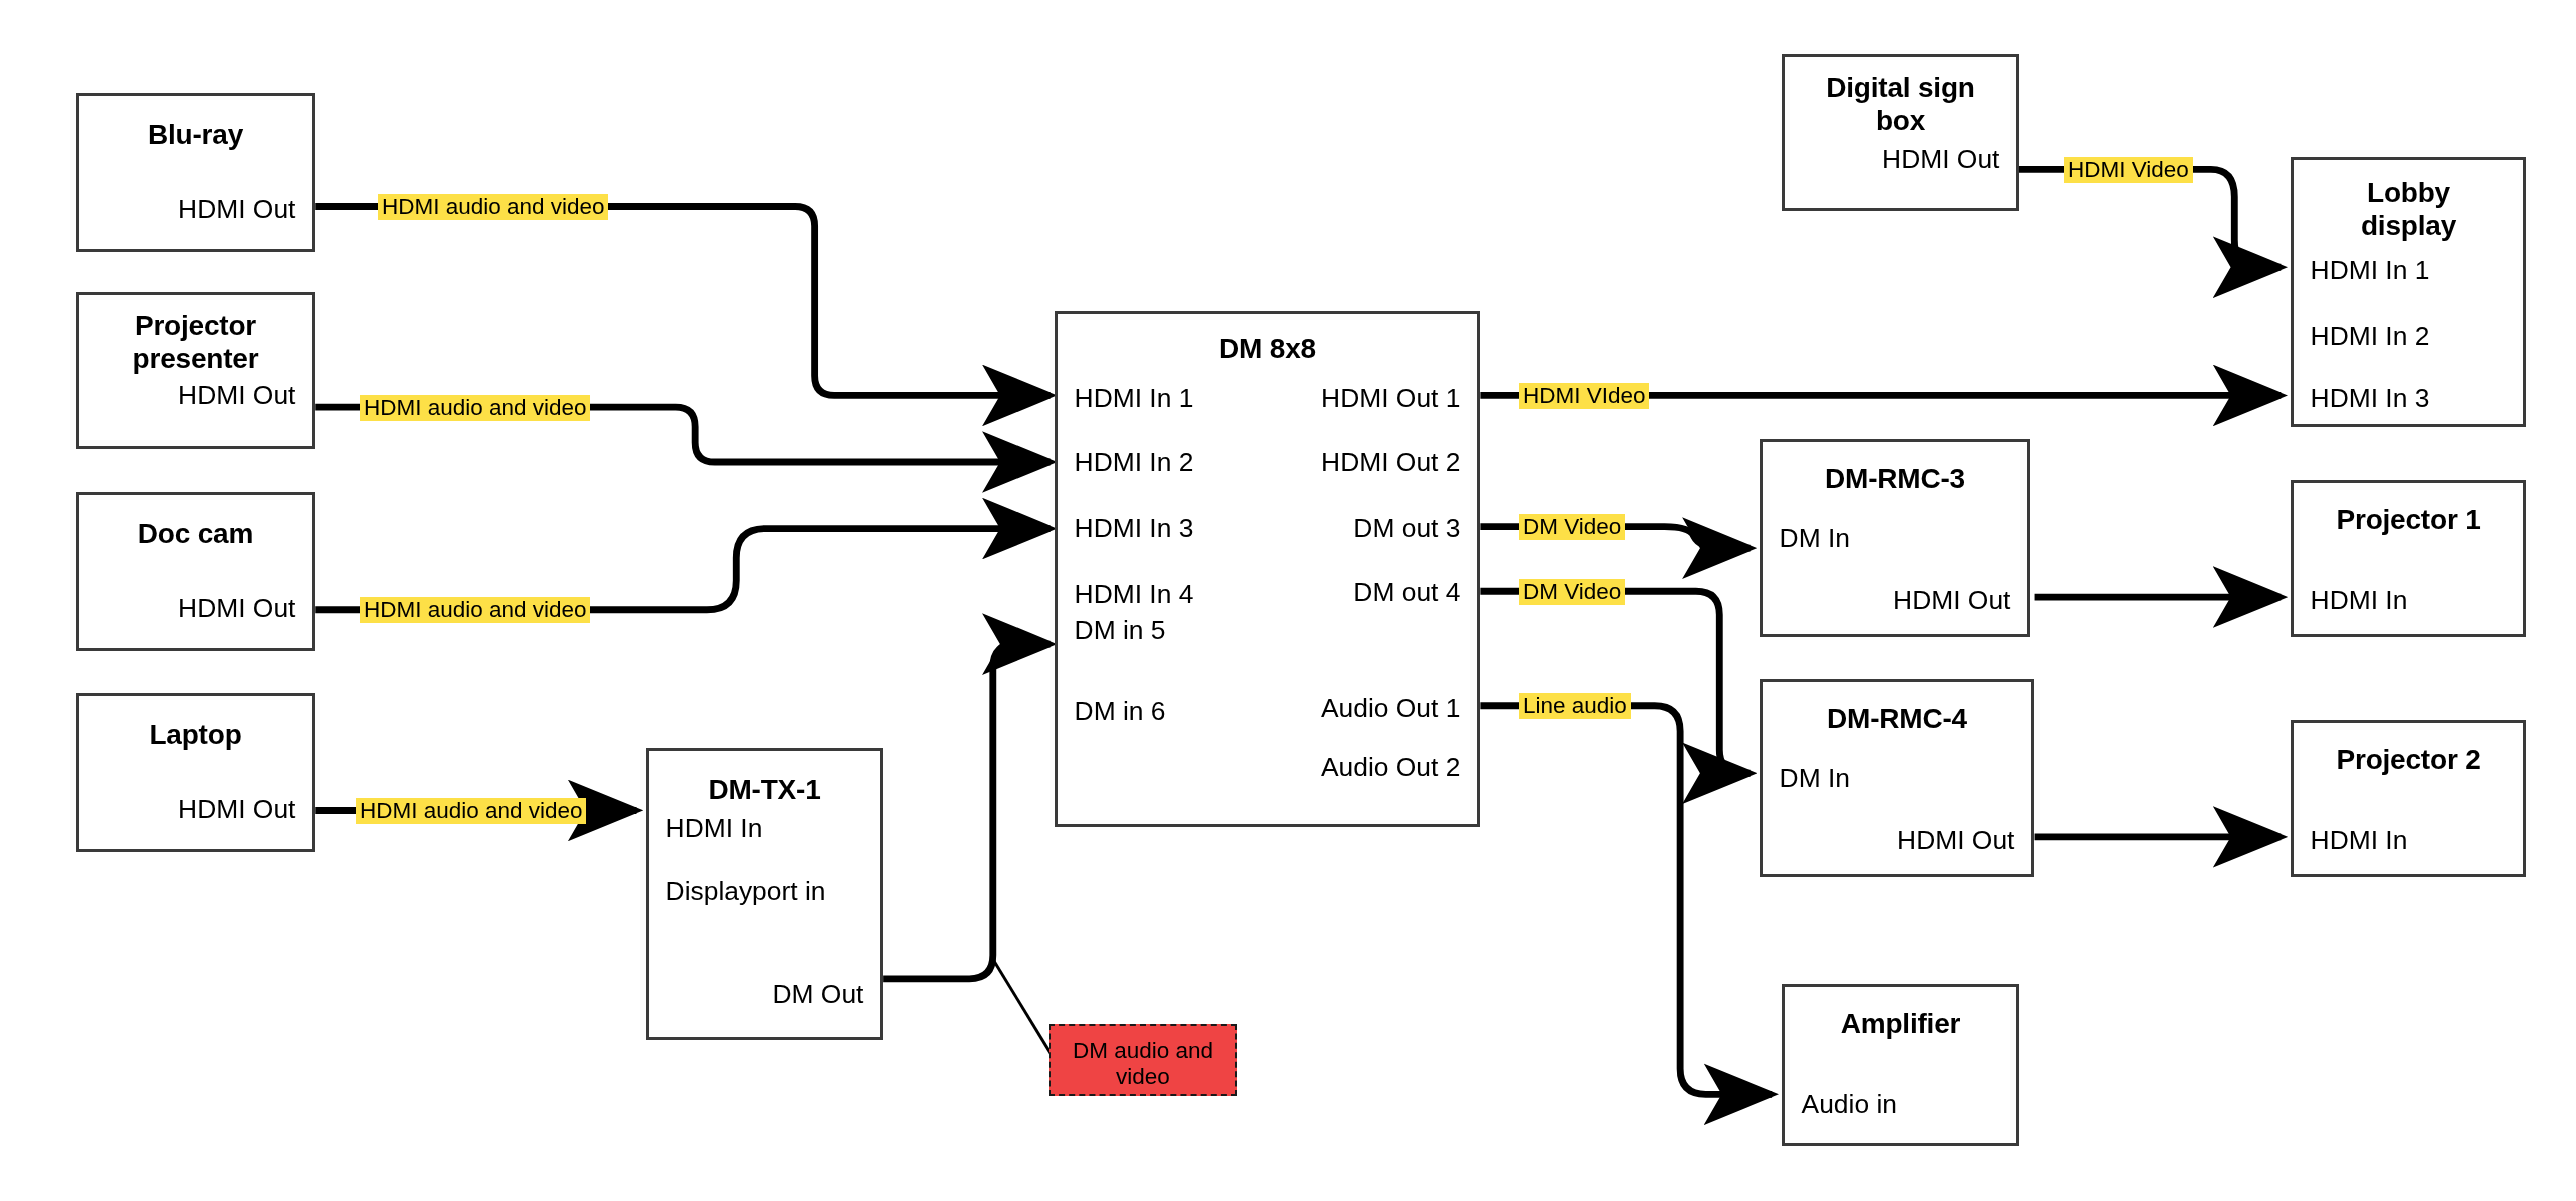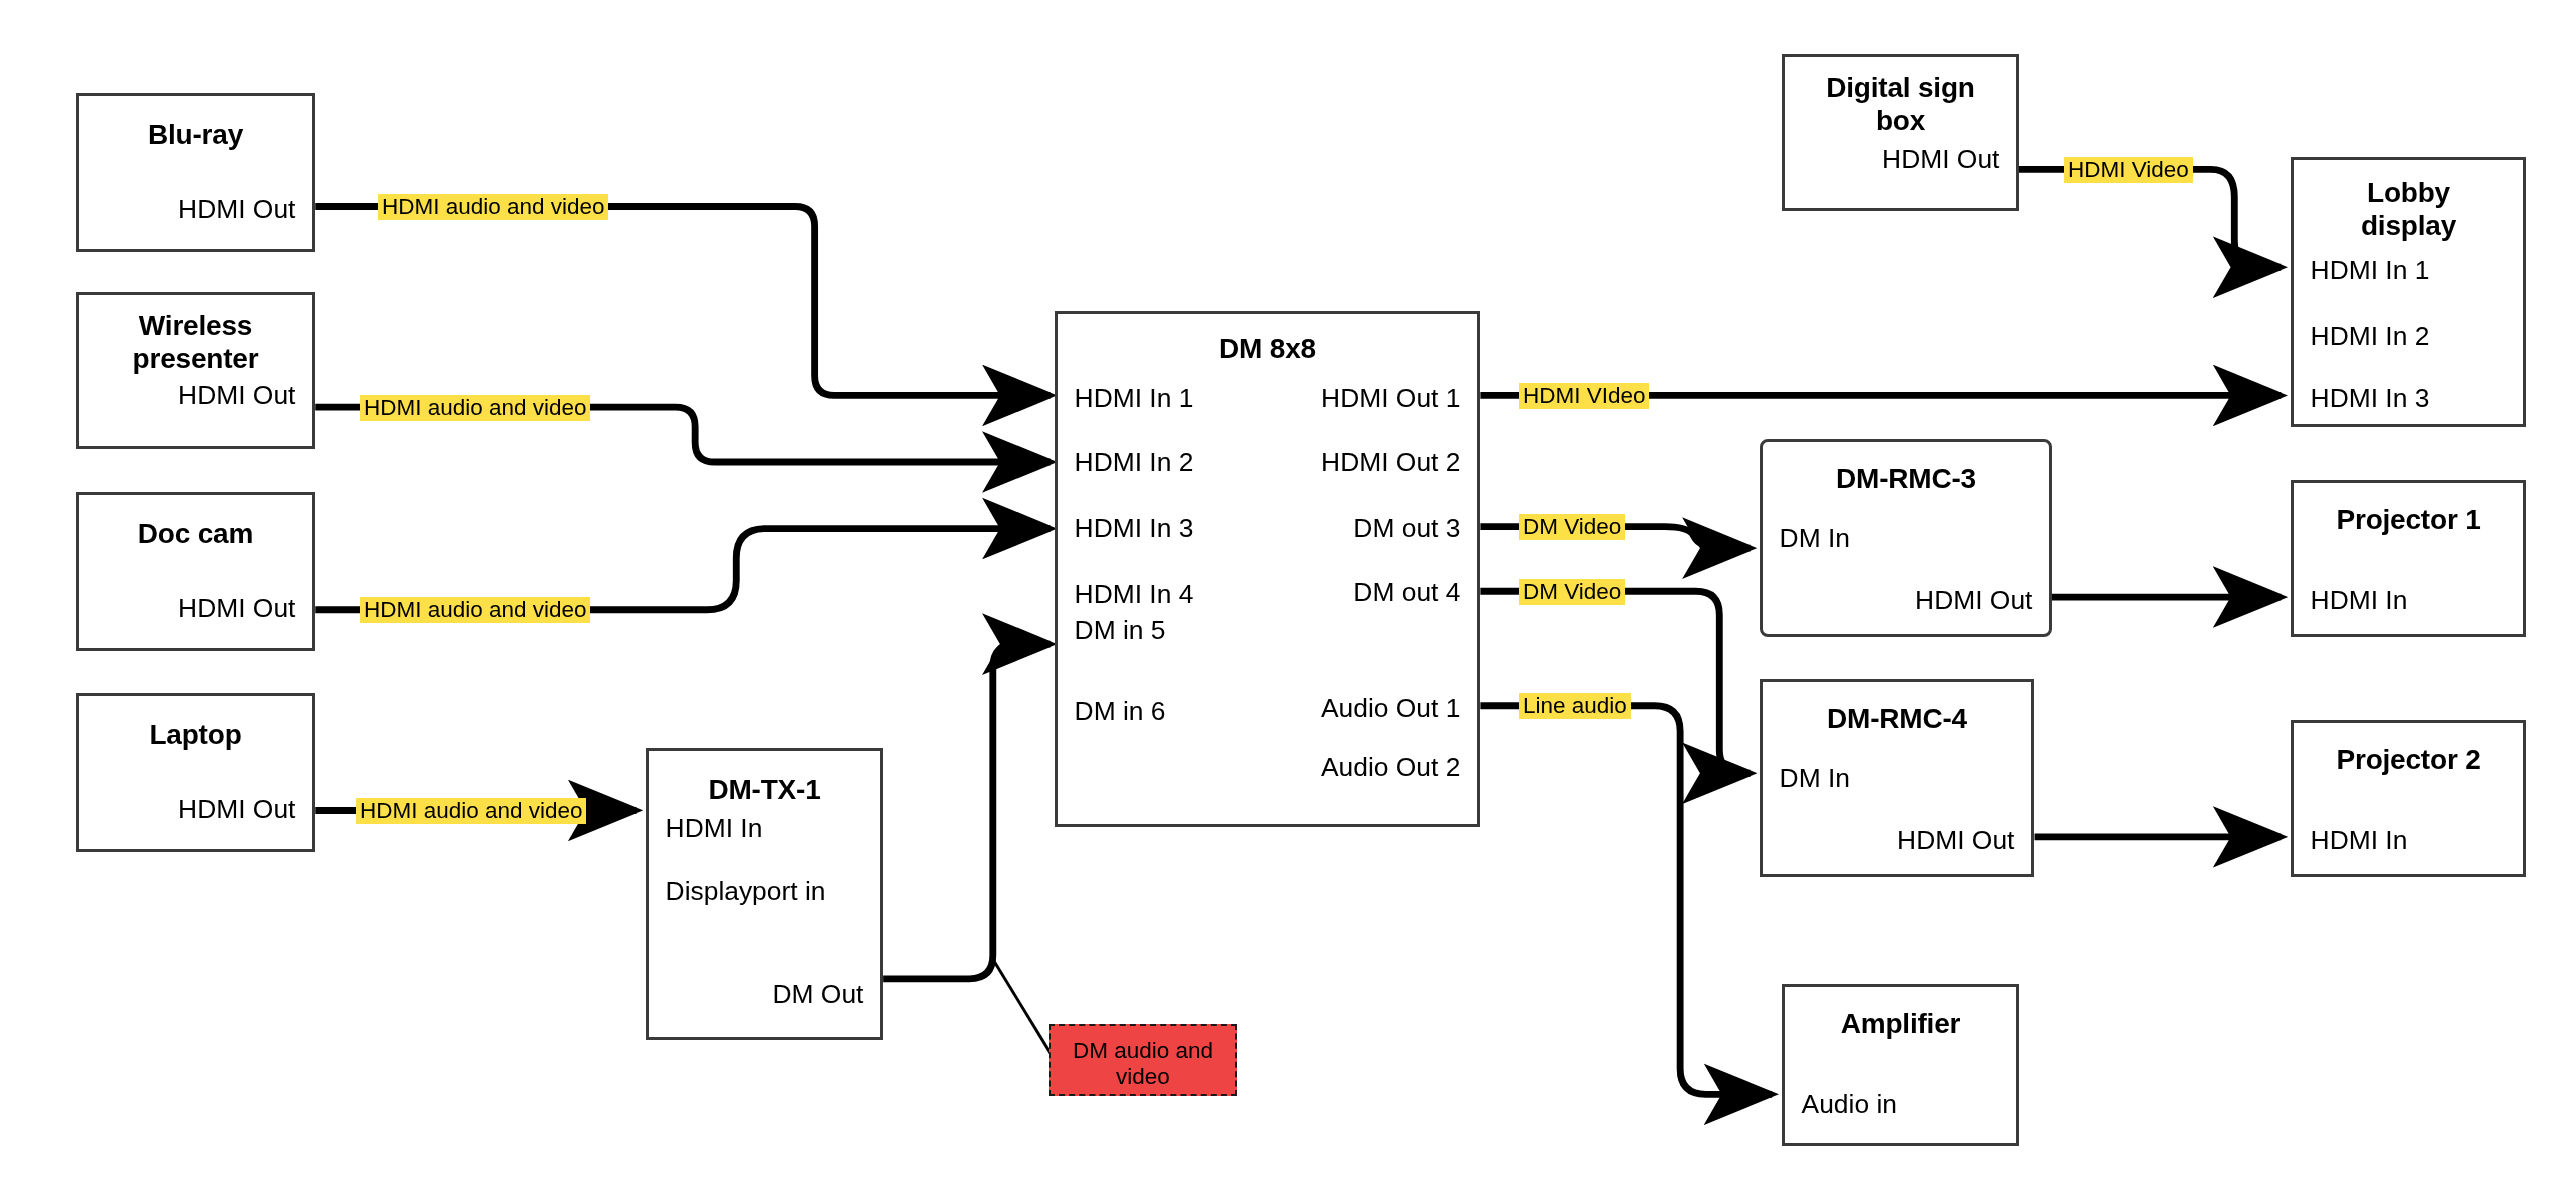--- a/index.html
+++ b/index.html
@@ -123,21 +123,21 @@
   <div class="wire-label" style="left:1519px; top:693px;">Line audio</div>
 
   <div class="wire-label" style="left:2064px; top:157px;">HDMI Video</div>
 
   <div class="node" style="left:76px; top:93px; width:239px; height:159px;">
     <div class="node-title" style="top:21.5px;">Blu-ray</div>
     <div class="port right" style="top:99px;">HDMI Out</div>
   </div>
 
   <div class="node" style="left:76px; top:292px; width:239px; height:157px;">
-    <div class="node-title" style="top:13.7px; padding:0 21.5px;">Wireless presenter</div>
+    <div class="node-title" style="top:13.7px; padding:0 21.5px;">Projector presenter</div>
     <div class="port right" style="top:86px;">HDMI Out</div>
   </div>
 
   <div class="node" style="left:76px; top:492px; width:239px; height:159px;">
     <div class="node-title" style="top:21.5px;">Doc cam</div>
     <div class="port right" style="top:99px;">HDMI Out</div>
   </div>
 
   <div class="node" style="left:76px; top:693px; width:239px; height:159px;">
     <div class="node-title" style="top:21.5px;">Laptop</div>
@@ -178,21 +178,21 @@
     <div class="port right" style="top:88px;">HDMI Out</div>
   </div>
 
   <div class="node" style="left:2291px; top:157px; width:235px; height:270px;">
     <div class="node-title" style="top:15.7px; padding:0 39px;">Lobby display</div>
     <div class="port left" style="top:96px;">HDMI In 1</div>
     <div class="port left" style="top:162px;">HDMI In 2</div>
     <div class="port left" style="top:224px;">HDMI In 3</div>
   </div>
 
-  <div class="node" style="left:1760px; top:439px; width:292px; height:198px;border-radius:8px;">
+  <div class="node" style="left:1760px; top:439px; width:270px; height:198px;">
     <div class="node-title" style="top:19.6px;">DM-RMC-3</div>
     <div class="port left" style="top:82px;">DM In</div>
     <div class="port right" style="top:144px;">HDMI Out</div>
   </div>
 
   <div class="node" style="left:1760px; top:679px; width:274px; height:198px;">
     <div class="node-title" style="top:19.6px;">DM-RMC-4</div>
     <div class="port left" style="top:82px;">DM In</div>
     <div class="port right" style="top:144px;">HDMI Out</div>
   </div>

